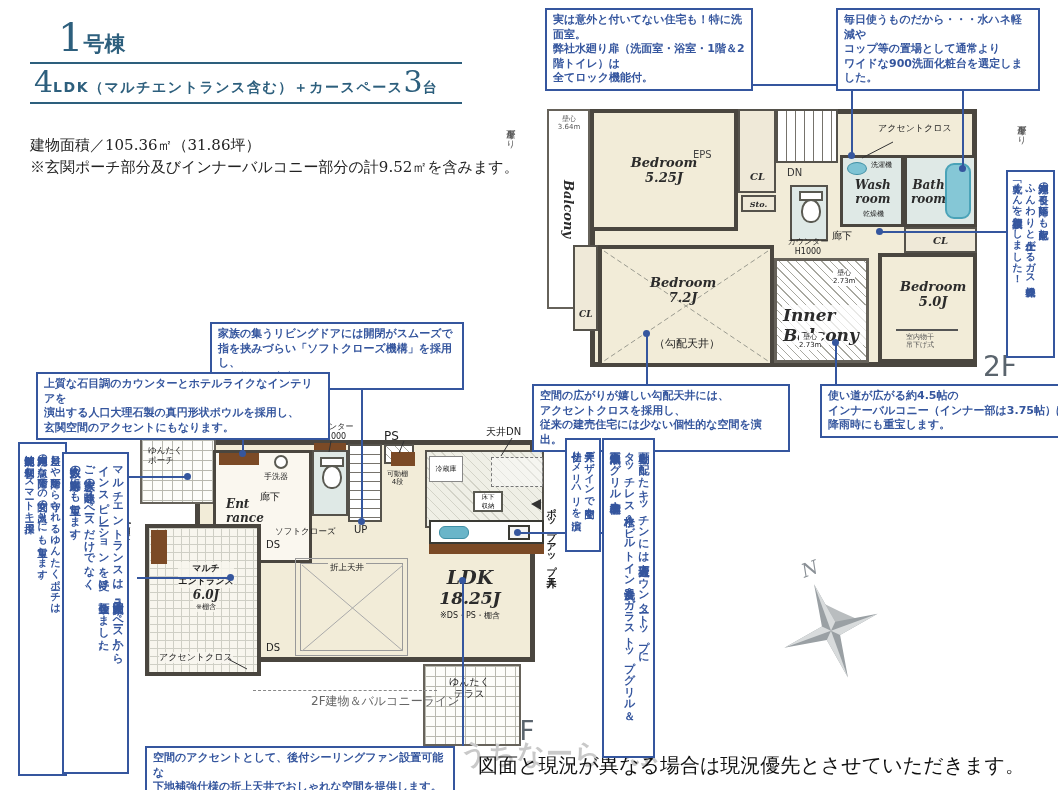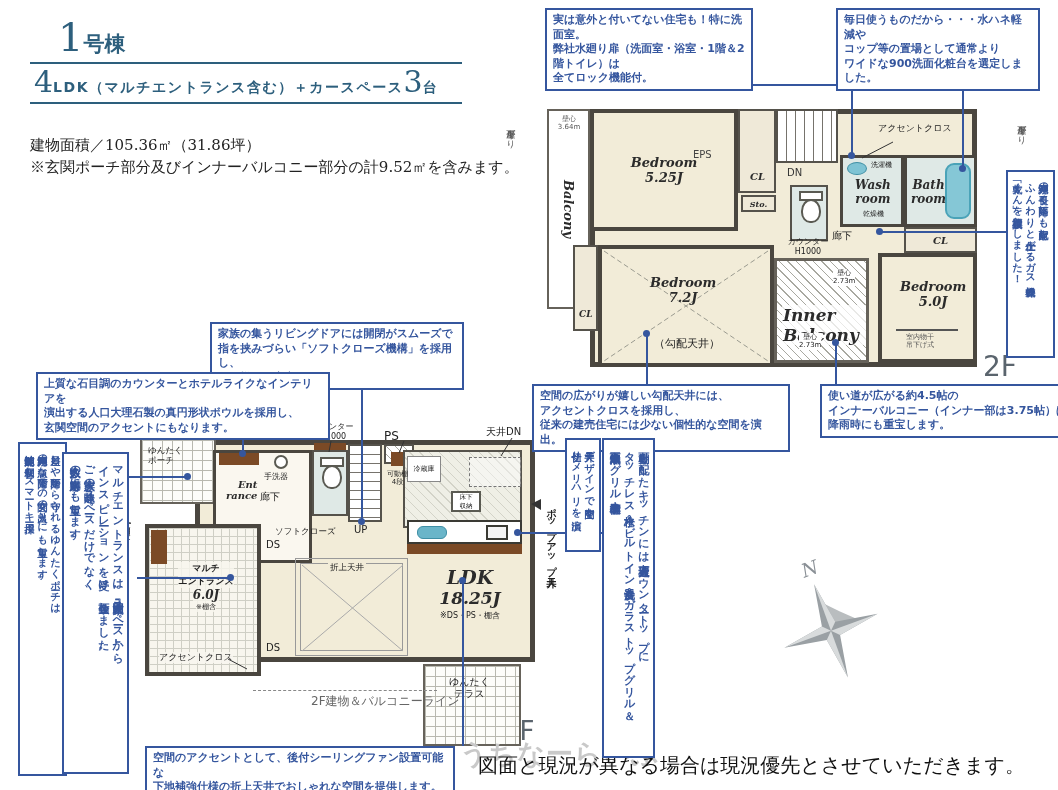--- a/index.html
+++ b/index.html
@@ -181,21 +181,21 @@
   <div class="abs" style="left:135px;top:438px;width:412px;height:312px;z-index:1">
     <div class="room cream" style="left:60px;top:2px;width:340px;height:222px;border:5px solid #4a463f"></div>
 
     <div class="room grid-t" style="left:5px;top:0;width:76px;height:66px;border:2px solid #66625a">
       <span class="pl" style="left:6px;top:5px;font-size:8.5px;text-align:left">ゆんたく
 ポーチ</span>
     </div>
 
     <div class="room wall3" style="left:78px;top:12px;width:99px;height:113px;background:#faf7ef">
       <div class="abs wood" style="left:3px;top:0;width:40px;height:12px"></div>
-      <span class="rm pre abs" style="left:10px;top:26px;font-size:10px;text-align:right">Ent
+      <span class="rm pre abs" style="left:10px;top:44px;font-size:12px;text-align:left">Ent
 rance</span>
       <div class="abs" style="left:58px;top:2px;width:14px;height:14px;border:2px solid #5a5a52;border-radius:50%;background:#fff"></div>
       <span class="pl" style="left:48px;top:19px;font-size:8px">手洗器</span>
       <span class="pl" style="left:44px;top:38px;font-size:10px">廊下</span>
     </div>
 
     <div class="room wet wall2" style="left:177px;top:12px;width:36px;height:66px">
       <div class="wc-tank" style="left:6px;top:5px"></div>
       <div class="wc-bowl" style="left:8px;top:13px"></div>
     </div>
@@ -203,21 +203,21 @@
 
     <div class="room st-v wall2" style="left:213px;top:6px;width:34px;height:78px"></div>
     <div class="pl" style="left:219px;top:86px;font-size:10px">UP</div>
 
     <div class="room wall2 hatch" style="left:249px;top:6px;width:30px;height:20px"></div>
 
     <div class="abs wood" style="left:256px;top:14px;width:24px;height:14px"></div>
     <span class="pl" style="left:252px;top:32px;font-size:7px">可動棚
 4段</span>
 
-    <div class="room hatch-lite wall2" style="left:268px;top:12px;width:119px;height:78px">
+    <div class="room hatch-lite wall2" style="left:290px;top:12px;width:119px;height:78px">
       <div class="abs cc" style="left:2px;top:4px;width:34px;height:26px;background:#fff;border:1px solid #888">
         <span style="font-size:7px">冷蔵庫</span>
       </div>
       <div class="abs" style="left:64px;top:5px;width:52px;height:30px;border:1px dashed #777;background:rgba(255,255,255,.4)"></div>
       <div class="abs cc" style="left:46px;top:39px;width:30px;height:21px;background:#fff;border:2px solid #5a5a52">
         <span class="pre" style="font-size:6.5px;text-align:center">床下
 収納</span>
       </div>
       <div class="abs" style="left:2px;top:68px;width:115px;height:24px;background:#fff;border:2px solid #3a3a34">
         <div class="abs" style="left:8px;top:4px;width:30px;height:13px;background:#6ab5c9;border:1px solid #3f8fa5;border-radius:6px"></div>

